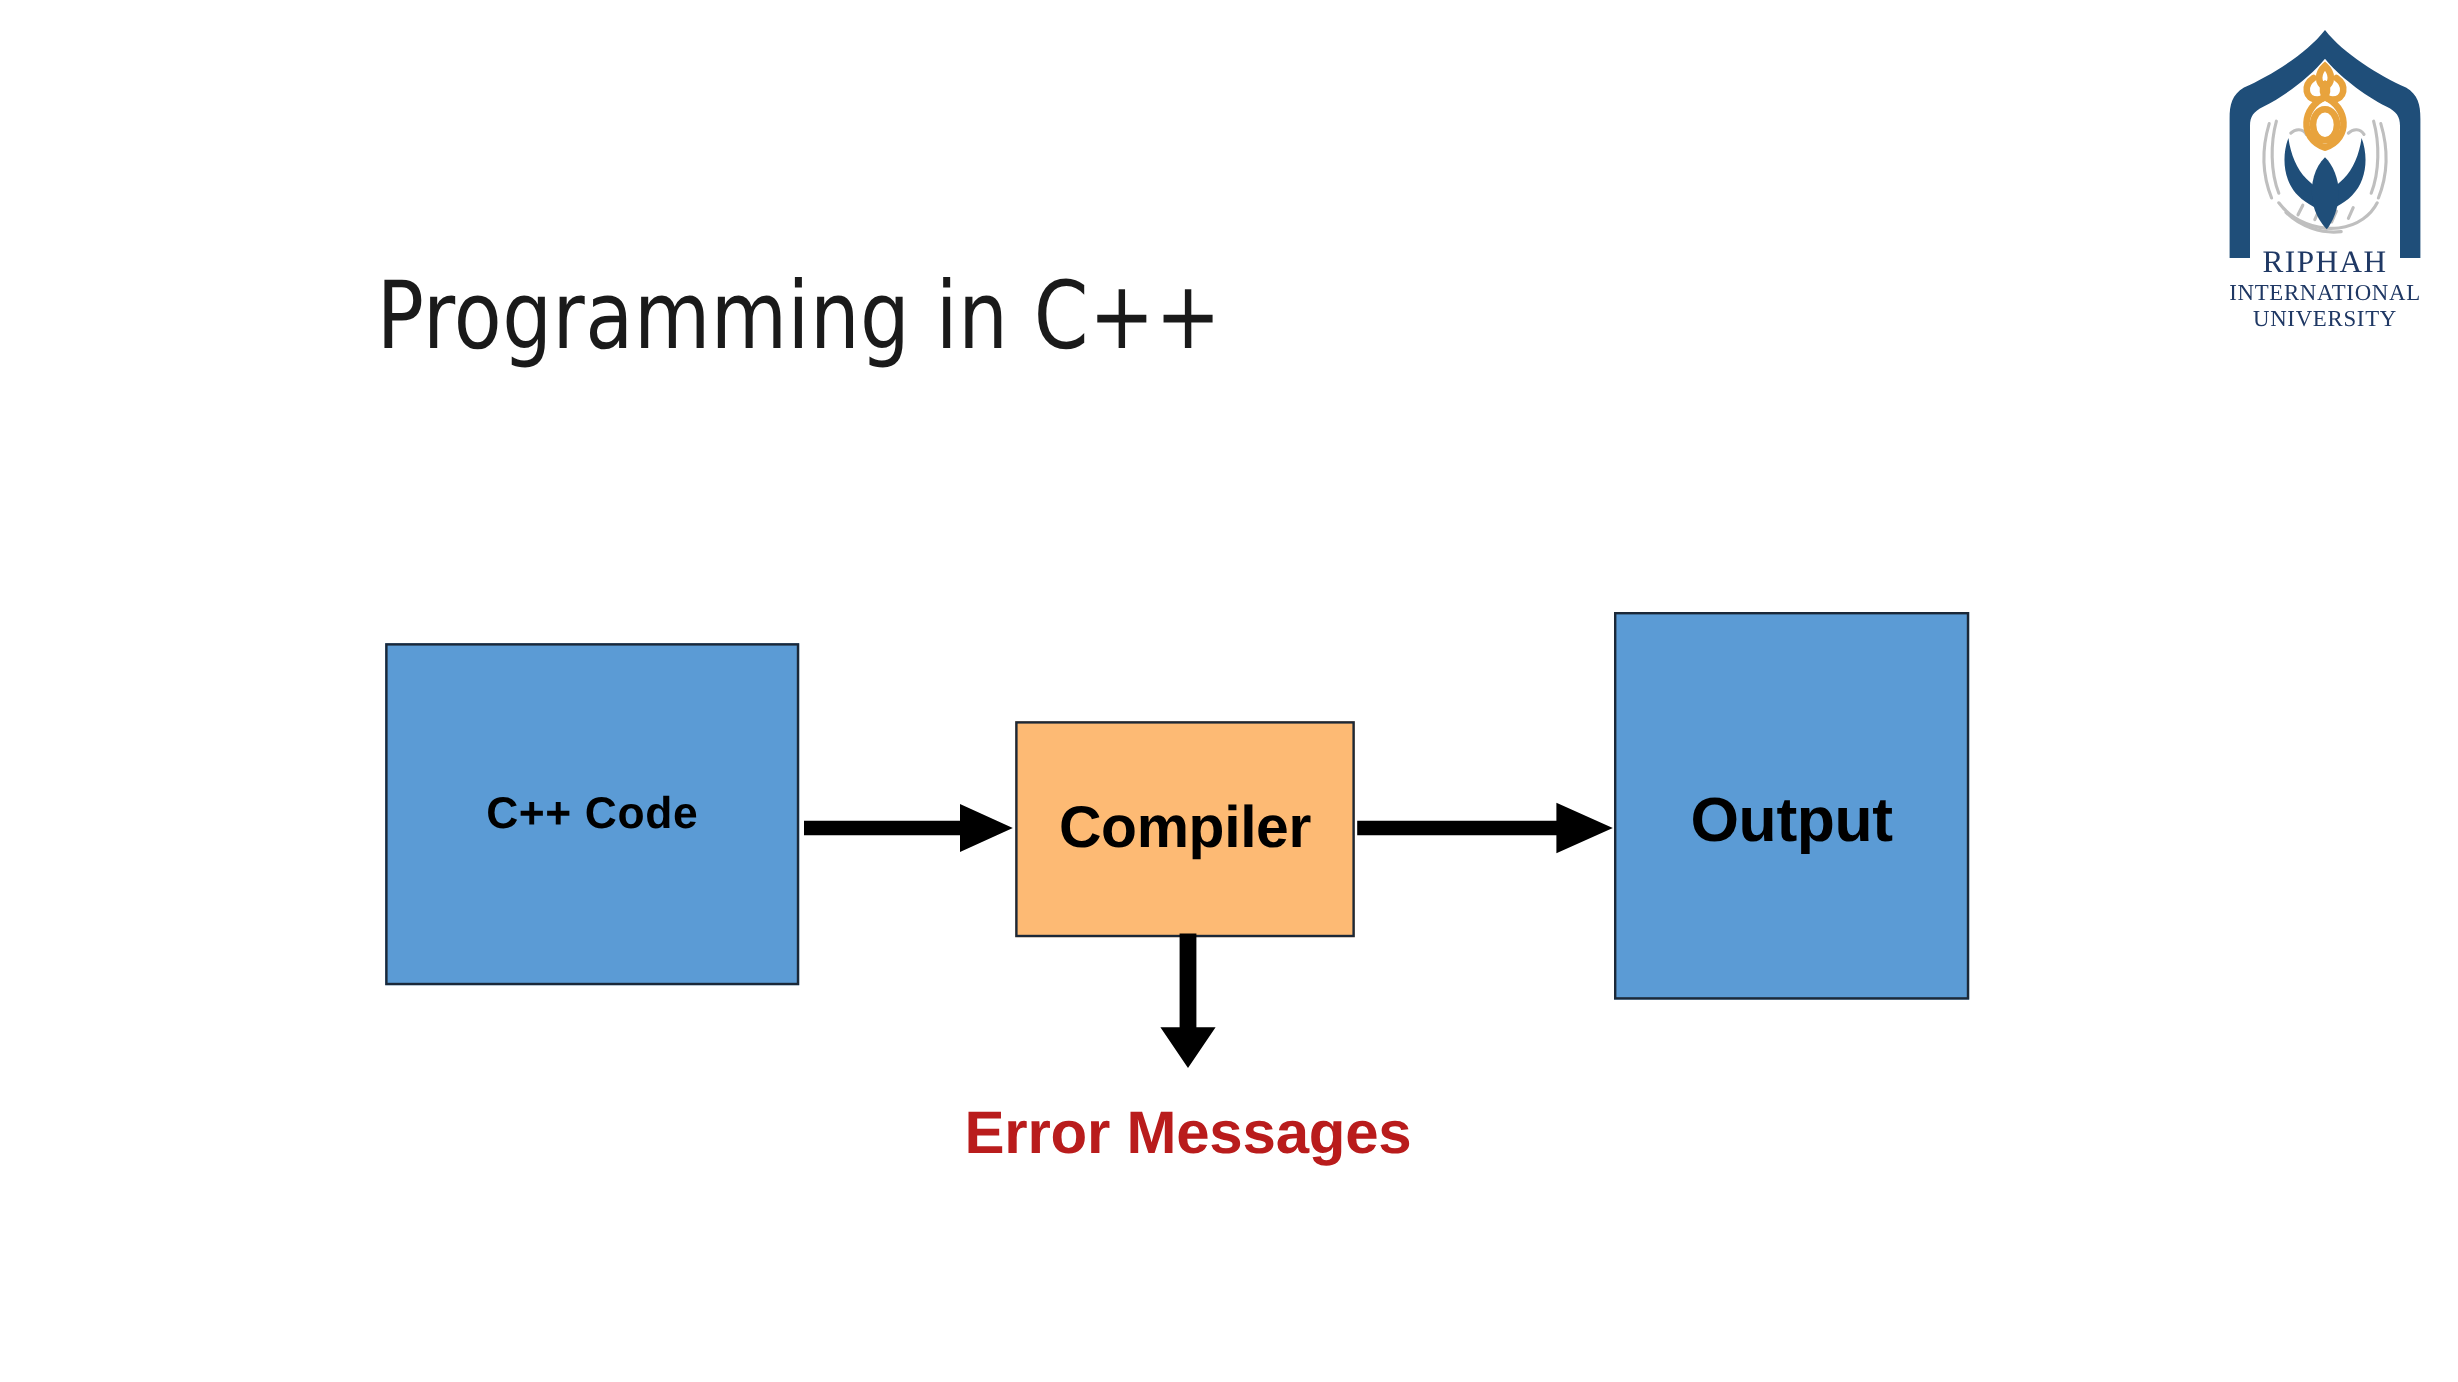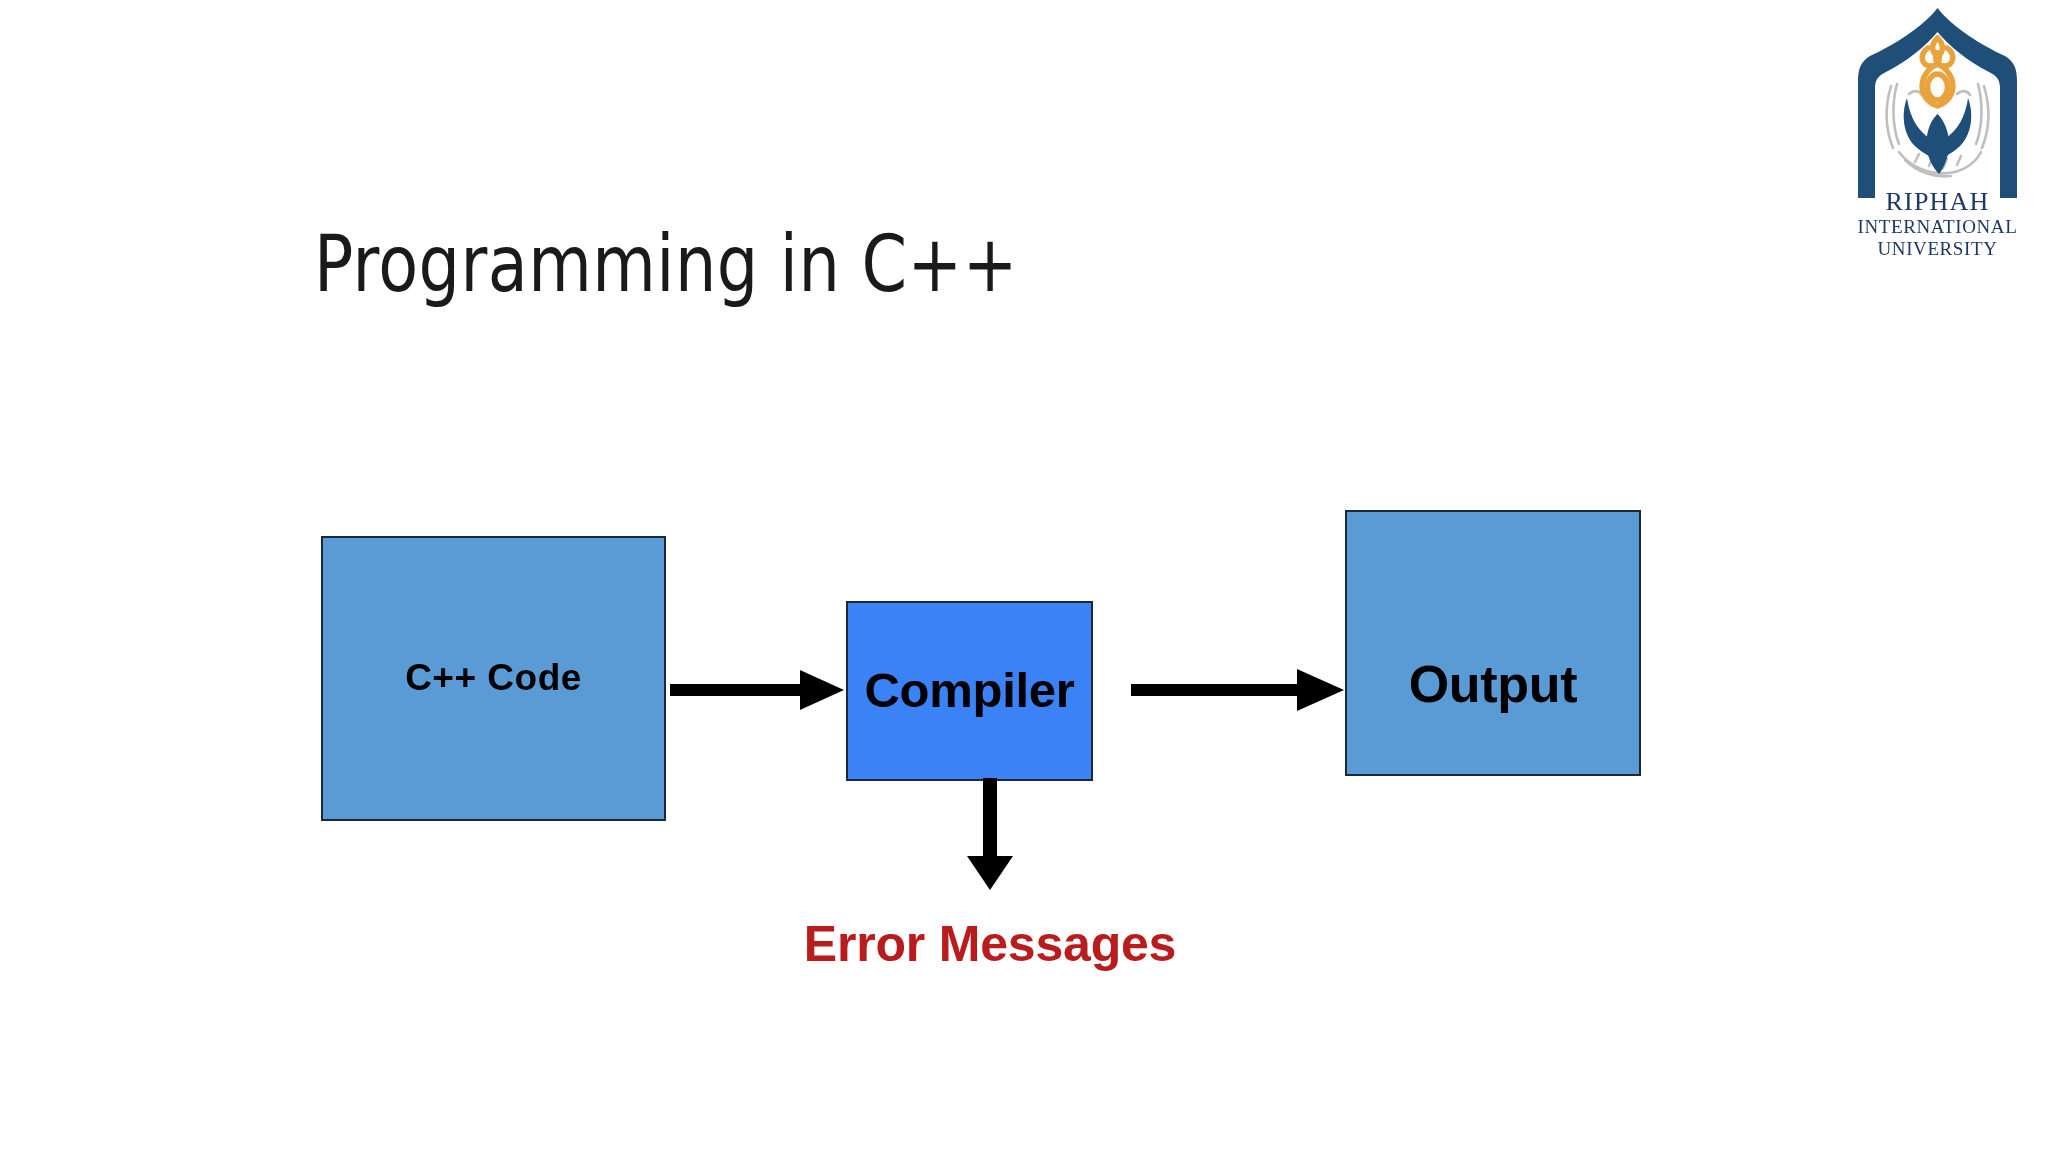--- a/index.html
+++ b/index.html
@@ -36,21 +36,21 @@
     white-space: nowrap;
     line-height: 1;
     transform: scaleX(0.93);
     transform-origin: left top;
   }
 
   
   .logo {
     position: absolute;
     left: 1845px;
-    top: 2px;
+    top: 19px;
     width: 185px;
     height: 285px;
   }
   .logo svg { display: block; width: 100%; height: 100%; }
 
   
   .node {
     position: absolute;
     box-sizing: border-box;
     border: 2px solid #1b2838;
@@ -67,31 +67,31 @@
     top: 536px;
     width: 345px;
     height: 285px;
     background: #5B9BD5;
     font-size: 37px;
     letter-spacing: 0.5px;
   }
   .node-compiler {
     left: 846px;
     top: 601px;
-    width: 247px;
+    width: 283px;
     height: 180px;
-    background: #3b82f6;
+    background: #fdba74;
     font-size: 49px;
     letter-spacing: -0.3px;
   }
   .node-output {
     left: 1345px;
     top: 510px;
     width: 296px;
-    height: 266px;
+    height: 323px;
     background: #5B9BD5;
     font-size: 52px;
     letter-spacing: -0.3px;
     align-items: flex-start;
     padding-top: 145px;
   }
 
   
   .arrow-svg {
     position: absolute;

